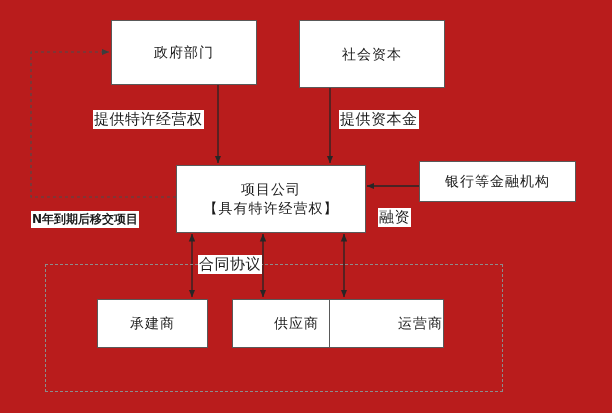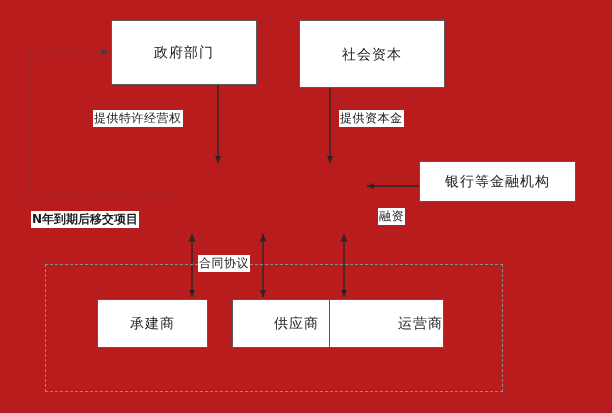--- a/index.html
+++ b/index.html
@@ -35,21 +35,21 @@
     color: #1a1a1a;
     font-size: 14px;
     line-height: 1.35;
     letter-spacing: 1px;
     z-index: 3;
   }
   .node .line2 { display: block; }
   .edge-label {
     position: absolute;
     color: #1a1a1a;
-    font-size: 12px;
+    font-size: 15px;
     letter-spacing: 0.5px;
     white-space: nowrap;
     background: #ffffff;
     padding: 0 1px;
     z-index: 4;
   }
   .edge-label.bold {
     font-weight: bold;
     font-size: 12px;
     letter-spacing: 0px;
@@ -98,20 +98,24 @@
   </svg>
 
   <div class="node" style="left:111px; top:20px; width:146px; height:65px;">
     <span>政府部门</span>
   </div>
 
   <div class="node" style="left:299px; top:20px; width:146px; height:68px;justify-content:center;">
     <span>社会资本</span>
   </div>
 
+  <div class="node" style="left:176px; top:165px; width:190px; height:68px;">
+    <span>项目公司</span>
+    <span class="line2">【具有特许经营权】</span>
+  </div>
 
   <div class="node" style="left:419px; top:161px; width:157px; height:41px;">
     <span>银行等金融机构</span>
   </div>
 
   <div class="node" style="left:97px; top:299px; width:111px; height:49px;">
     <span>承建商</span>
   </div>
 
   <div class="node" style="left:232px; top:299px; width:129px; height:49px;">

